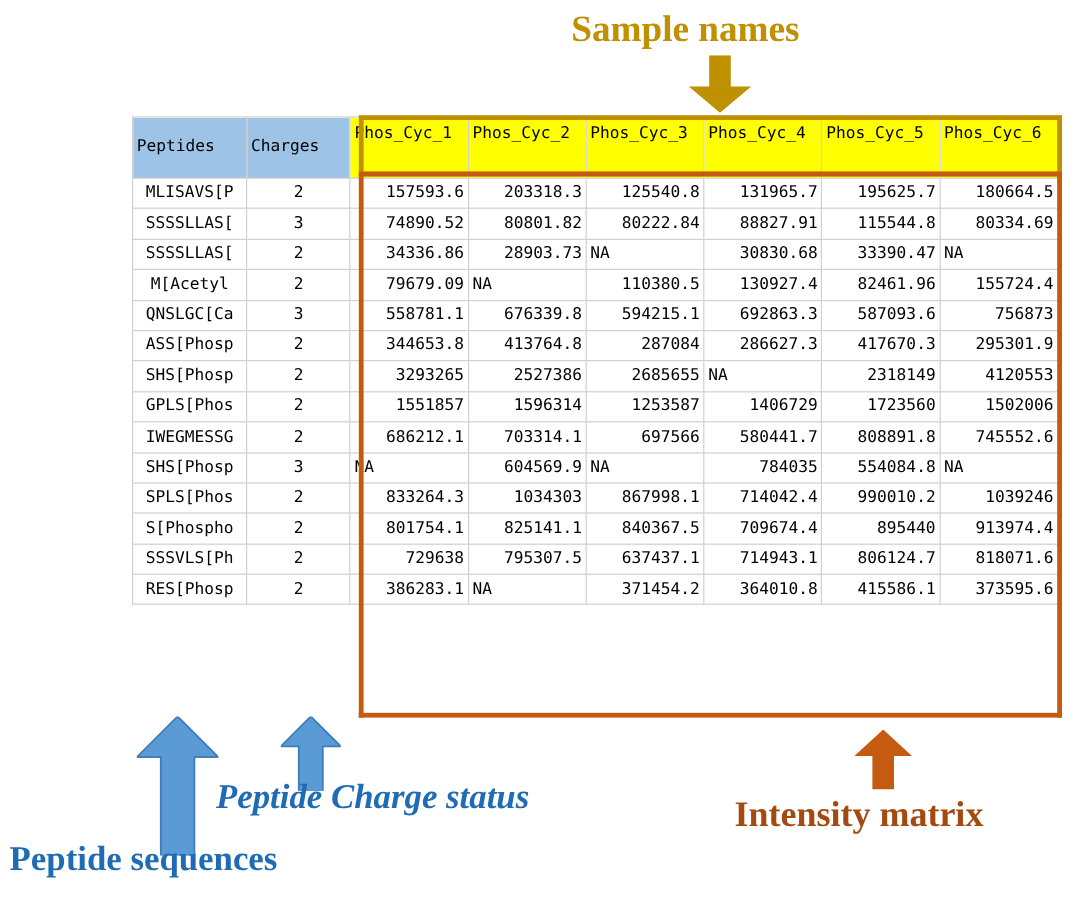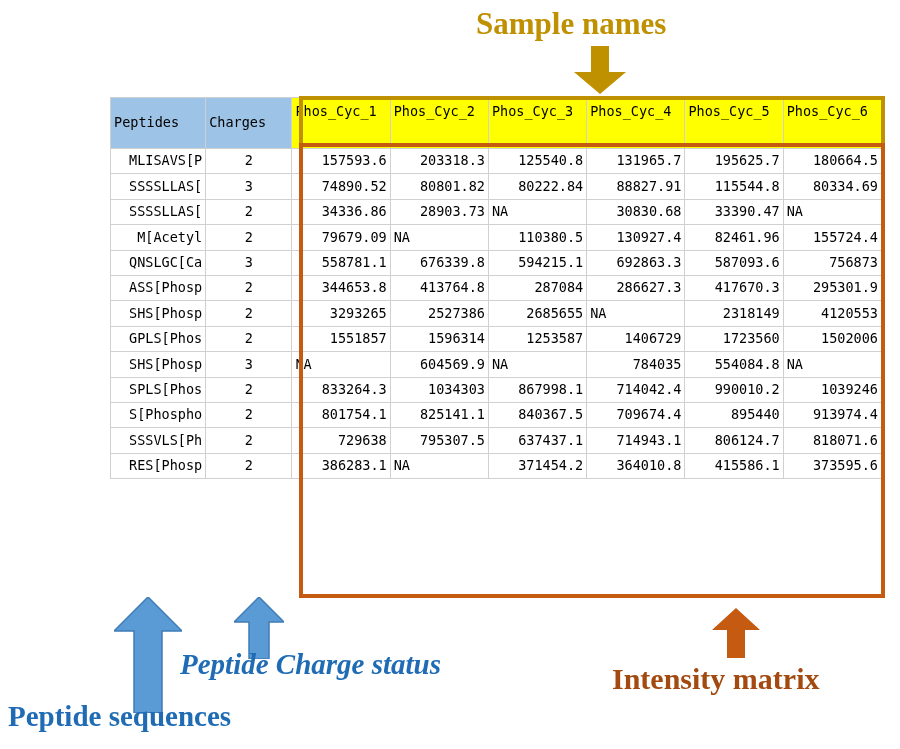--- a/index.html
+++ b/index.html
@@ -57,21 +57,21 @@
     height: 46px;
     vertical-align: top;
     padding-top: 4px;
     font-size: 13.5px;
     line-height: 1.45;
     white-space: normal;
     word-break: break-all;
   }
 
   
-  td.c-pep { text-align: right; }
+  td.c-pep { text-align: center; }
   td.c-chg { text-align: center; }
   td.c-num { text-align: right; }
   td.c-num.na { text-align: left; }
 
   
   #yellow-box {
     position: absolute;
     left: 299px;
     top: 96px;
     width: 586px;
@@ -240,20 +240,30 @@
         <td class="c-pep">GPLS[Phos</td>
         <td class="c-chg">2</td>
         <td class="c-num">1551857</td>
         <td class="c-num">1596314</td>
         <td class="c-num">1253587</td>
         <td class="c-num">1406729</td>
         <td class="c-num">1723560</td>
         <td class="c-num">1502006</td>
       </tr>
       <tr>
+        <td class="c-pep">IWEGMESSG</td>
+        <td class="c-chg">2</td>
+        <td class="c-num">686212.1</td>
+        <td class="c-num">703314.1</td>
+        <td class="c-num">697566</td>
+        <td class="c-num">580441.7</td>
+        <td class="c-num">808891.8</td>
+        <td class="c-num">745552.6</td>
+      </tr>
+      <tr>
         <td class="c-pep">SHS[Phosp</td>
         <td class="c-chg">3</td>
         <td class="c-num na">NA</td>
         <td class="c-num">604569.9</td>
         <td class="c-num na">NA</td>
         <td class="c-num">784035</td>
         <td class="c-num">554084.8</td>
         <td class="c-num na">NA</td>
       </tr>
       <tr>

